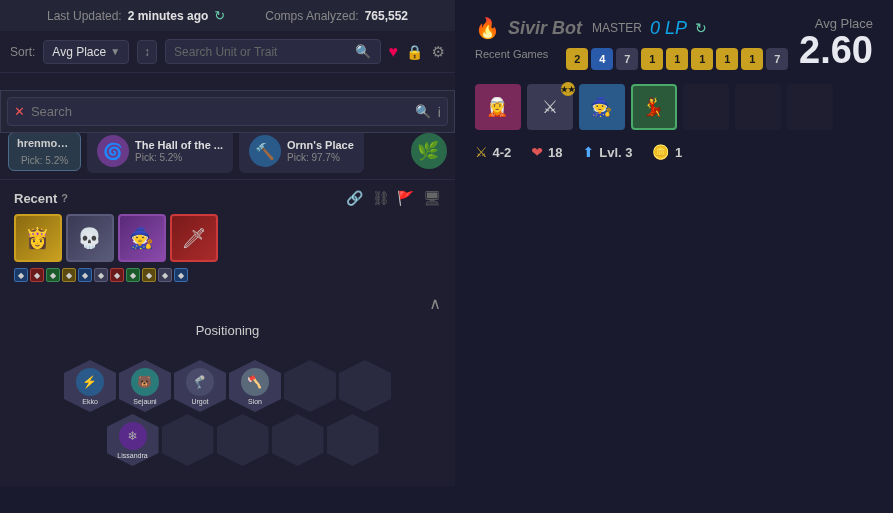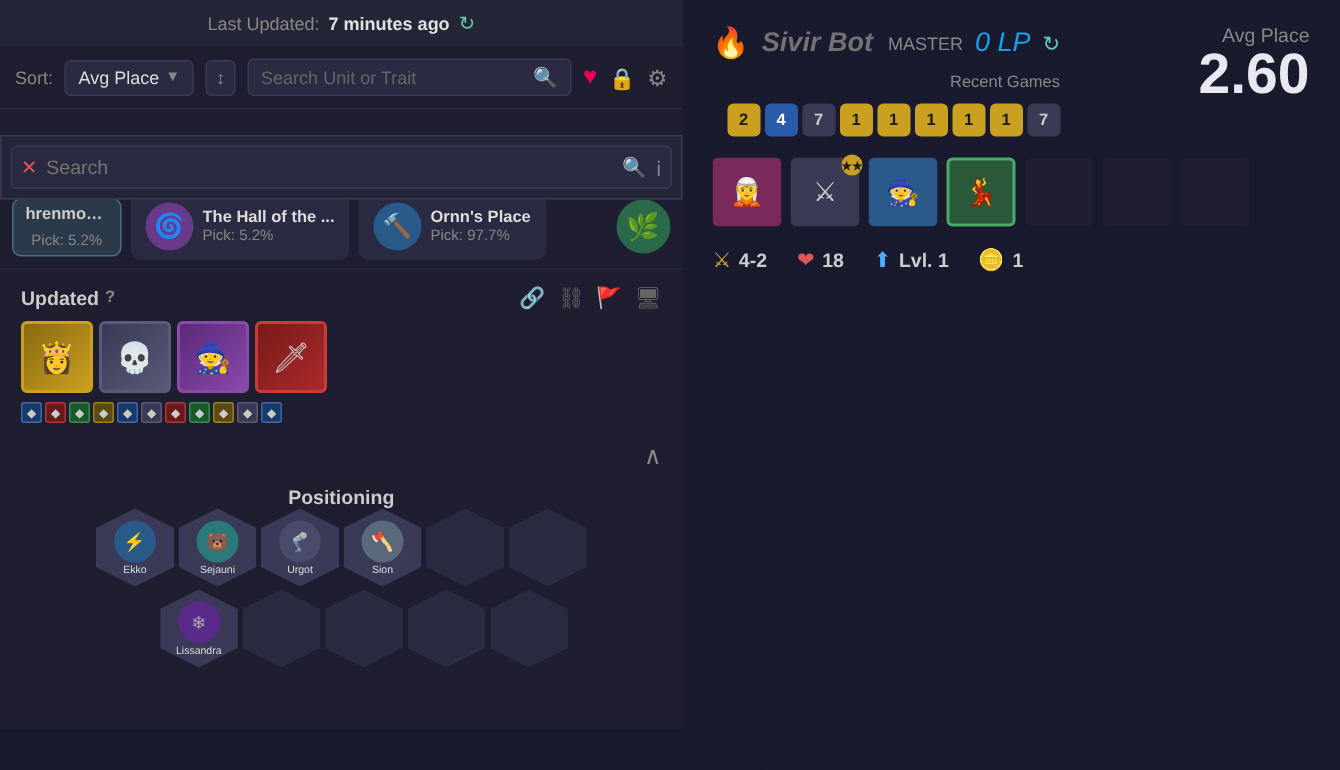--- a/index.html
+++ b/index.html
@@ -259,22 +259,22 @@
       font-size: 16px;
     }
 
     
     .positioning-section {
       padding: 8px 14px;
     }
     .positioning-title {
       font-size: 13px;
       color: #ccc;
-      font-weight: 700;
-      margin-bottom: 0;
+      font-weight: 400;
+      margin-bottom: 22px;
       text-align: center;
     }
     .hex-grid {
       display: flex;
       flex-direction: column;
       align-items: center;
       gap: 2px;
     }
     .hex-row {
       display: flex;
@@ -342,21 +342,21 @@
       font-style: italic;
     }
     .player-rank {
       font-size: 12px;
       color: #888;
       margin-left: 2px;
     }
     .player-lp { color: #0ea5e9; font-size: 18px; font-style: italic; }
     .player-refresh { color: #6ca; font-size: 14px; cursor: pointer; }
 
-    .recent-games { display: flex; flex-direction: column; gap: 8px; align-items: flex-end; }
+    .recent-games { display: flex; flex-direction: row; gap: 18px; }
     .recent-games-label { font-size: 11px; color: #888; }
     .recent-games-badges { display: flex; gap: 3px; }
     .place-badge {
       width: 22px;
       height: 22px;
       border-radius: 4px;
       display: flex;
       align-items: center;
       justify-content: center;
       font-size: 11px;
@@ -418,22 +418,26 @@
     .tracker-stat-value { font-weight: 600; }
   </style>
 </head>
 <body>
 
 <div class="left-panel">
 
   <div class="top-bar">
     <div class="top-bar-item">
       <span class="top-bar-label">Last Updated:</span>
-      <span class="top-bar-value">7 minutes ago</span>
+      <span class="top-bar-value">2 minutes ago</span>
       <span class="refresh-icon">↻</span>
+    </div>
+    <div class="top-bar-item">
+      <span class="top-bar-label">Comps Analyzed:</span>
+      <span class="top-bar-value">765,552</span>
     </div>
   </div>
 
   <div class="sort-bar">
     <span class="sort-label">Sort:</span>
     <div class="sort-select">
       <span>Avg Place</span>
       <span class="sort-arrow">▼</span>
     </div>
     <div class="sort-order-btn">↕</div>
@@ -479,21 +483,21 @@
     </div>
 
     <div class="add-comp-btn">
       <span>🌿</span>
     </div>
   </div>
 
   <div class="section">
     <div class="section-header">
       <div class="section-title">
-        <span>Updated</span>
+        <span>Recent</span>
         <span class="section-info">?</span>
       </div>
       <div class="section-actions">
         <span class="section-action-icon">🔗</span>
         <span class="section-action-icon">⛓</span>
         <span class="section-action-icon red">🚩</span>
         <span class="section-action-icon">🖥</span>
       </div>
     </div>
     <div class="carries-grid">
@@ -628,21 +632,21 @@
       <div class="tracker-stat">
         <span class="tracker-stat-icon crossed">⚔</span>
         <span class="tracker-stat-value">4-2</span>
       </div>
       <div class="tracker-stat">
         <span class="tracker-stat-icon heart">❤</span>
         <span class="tracker-stat-value">18</span>
       </div>
       <div class="tracker-stat">
         <span class="tracker-stat-icon up">⬆</span>
-        <span class="tracker-stat-value">Lvl. 1</span>
+        <span class="tracker-stat-value">Lvl. 3</span>
       </div>
       <div class="tracker-stat">
         <span class="tracker-stat-icon coin">🪙</span>
         <span class="tracker-stat-value">1</span>
       </div>
     </div>
   </div>
 
 </div>
 

